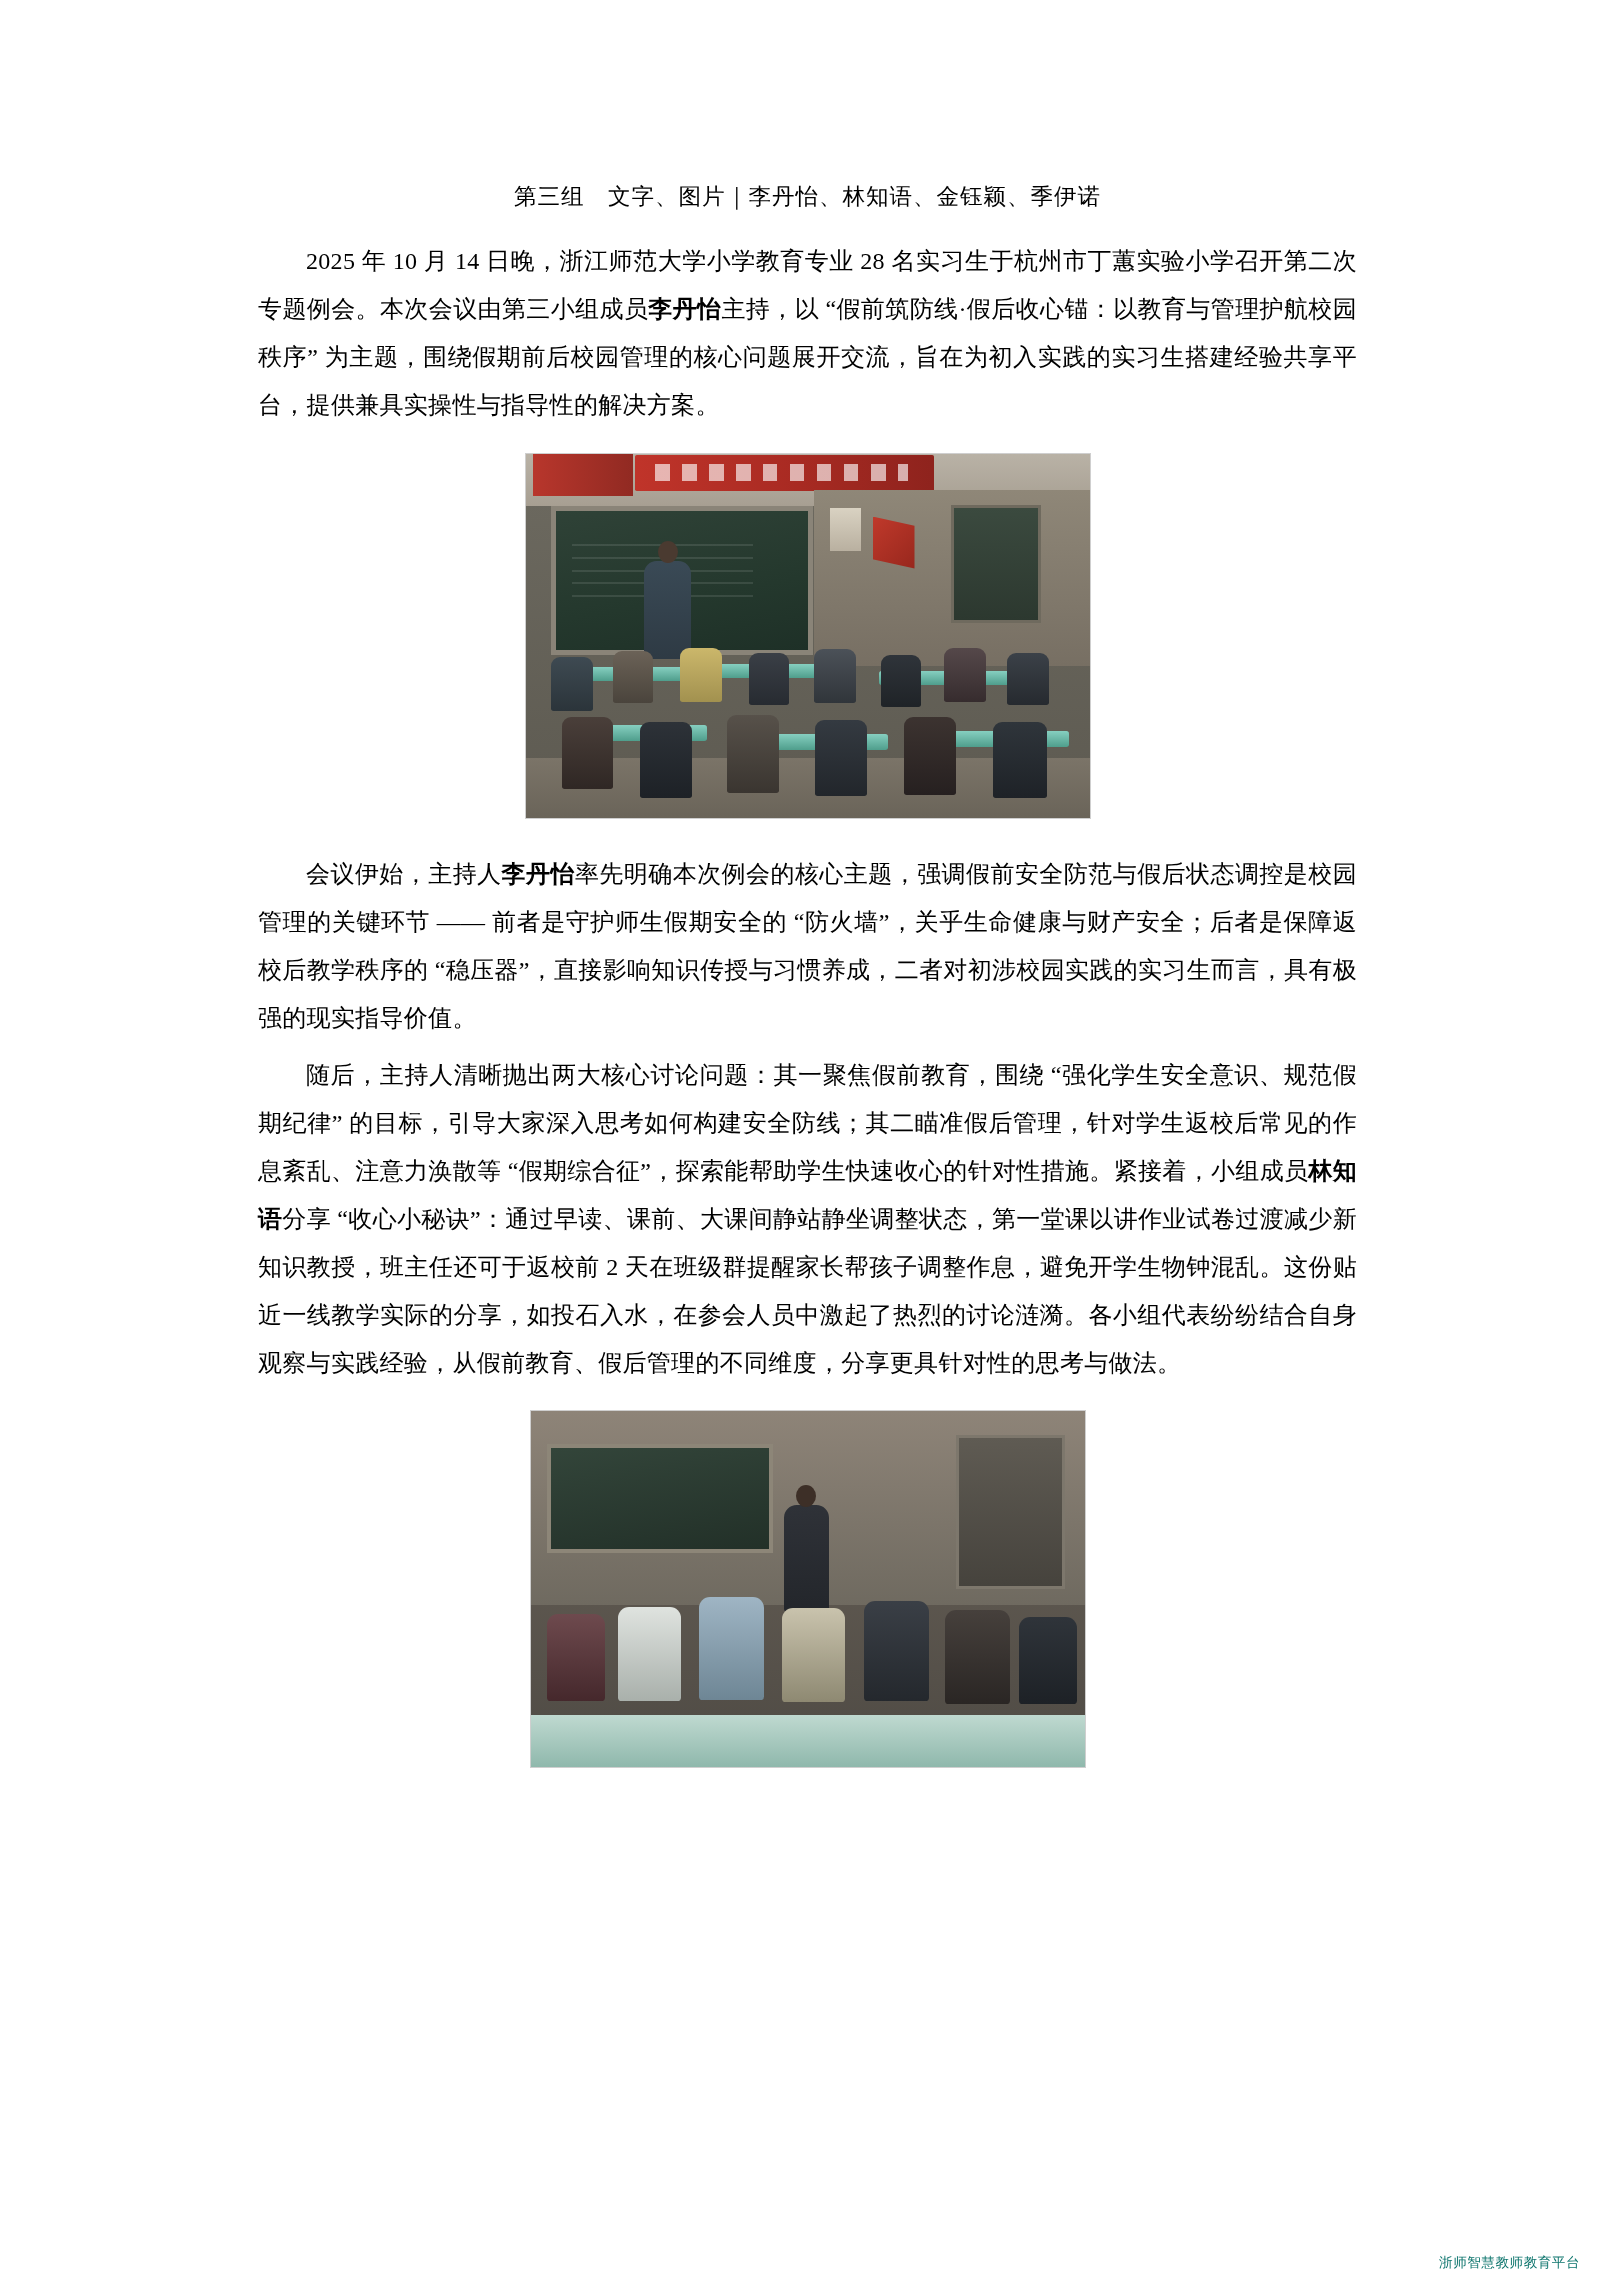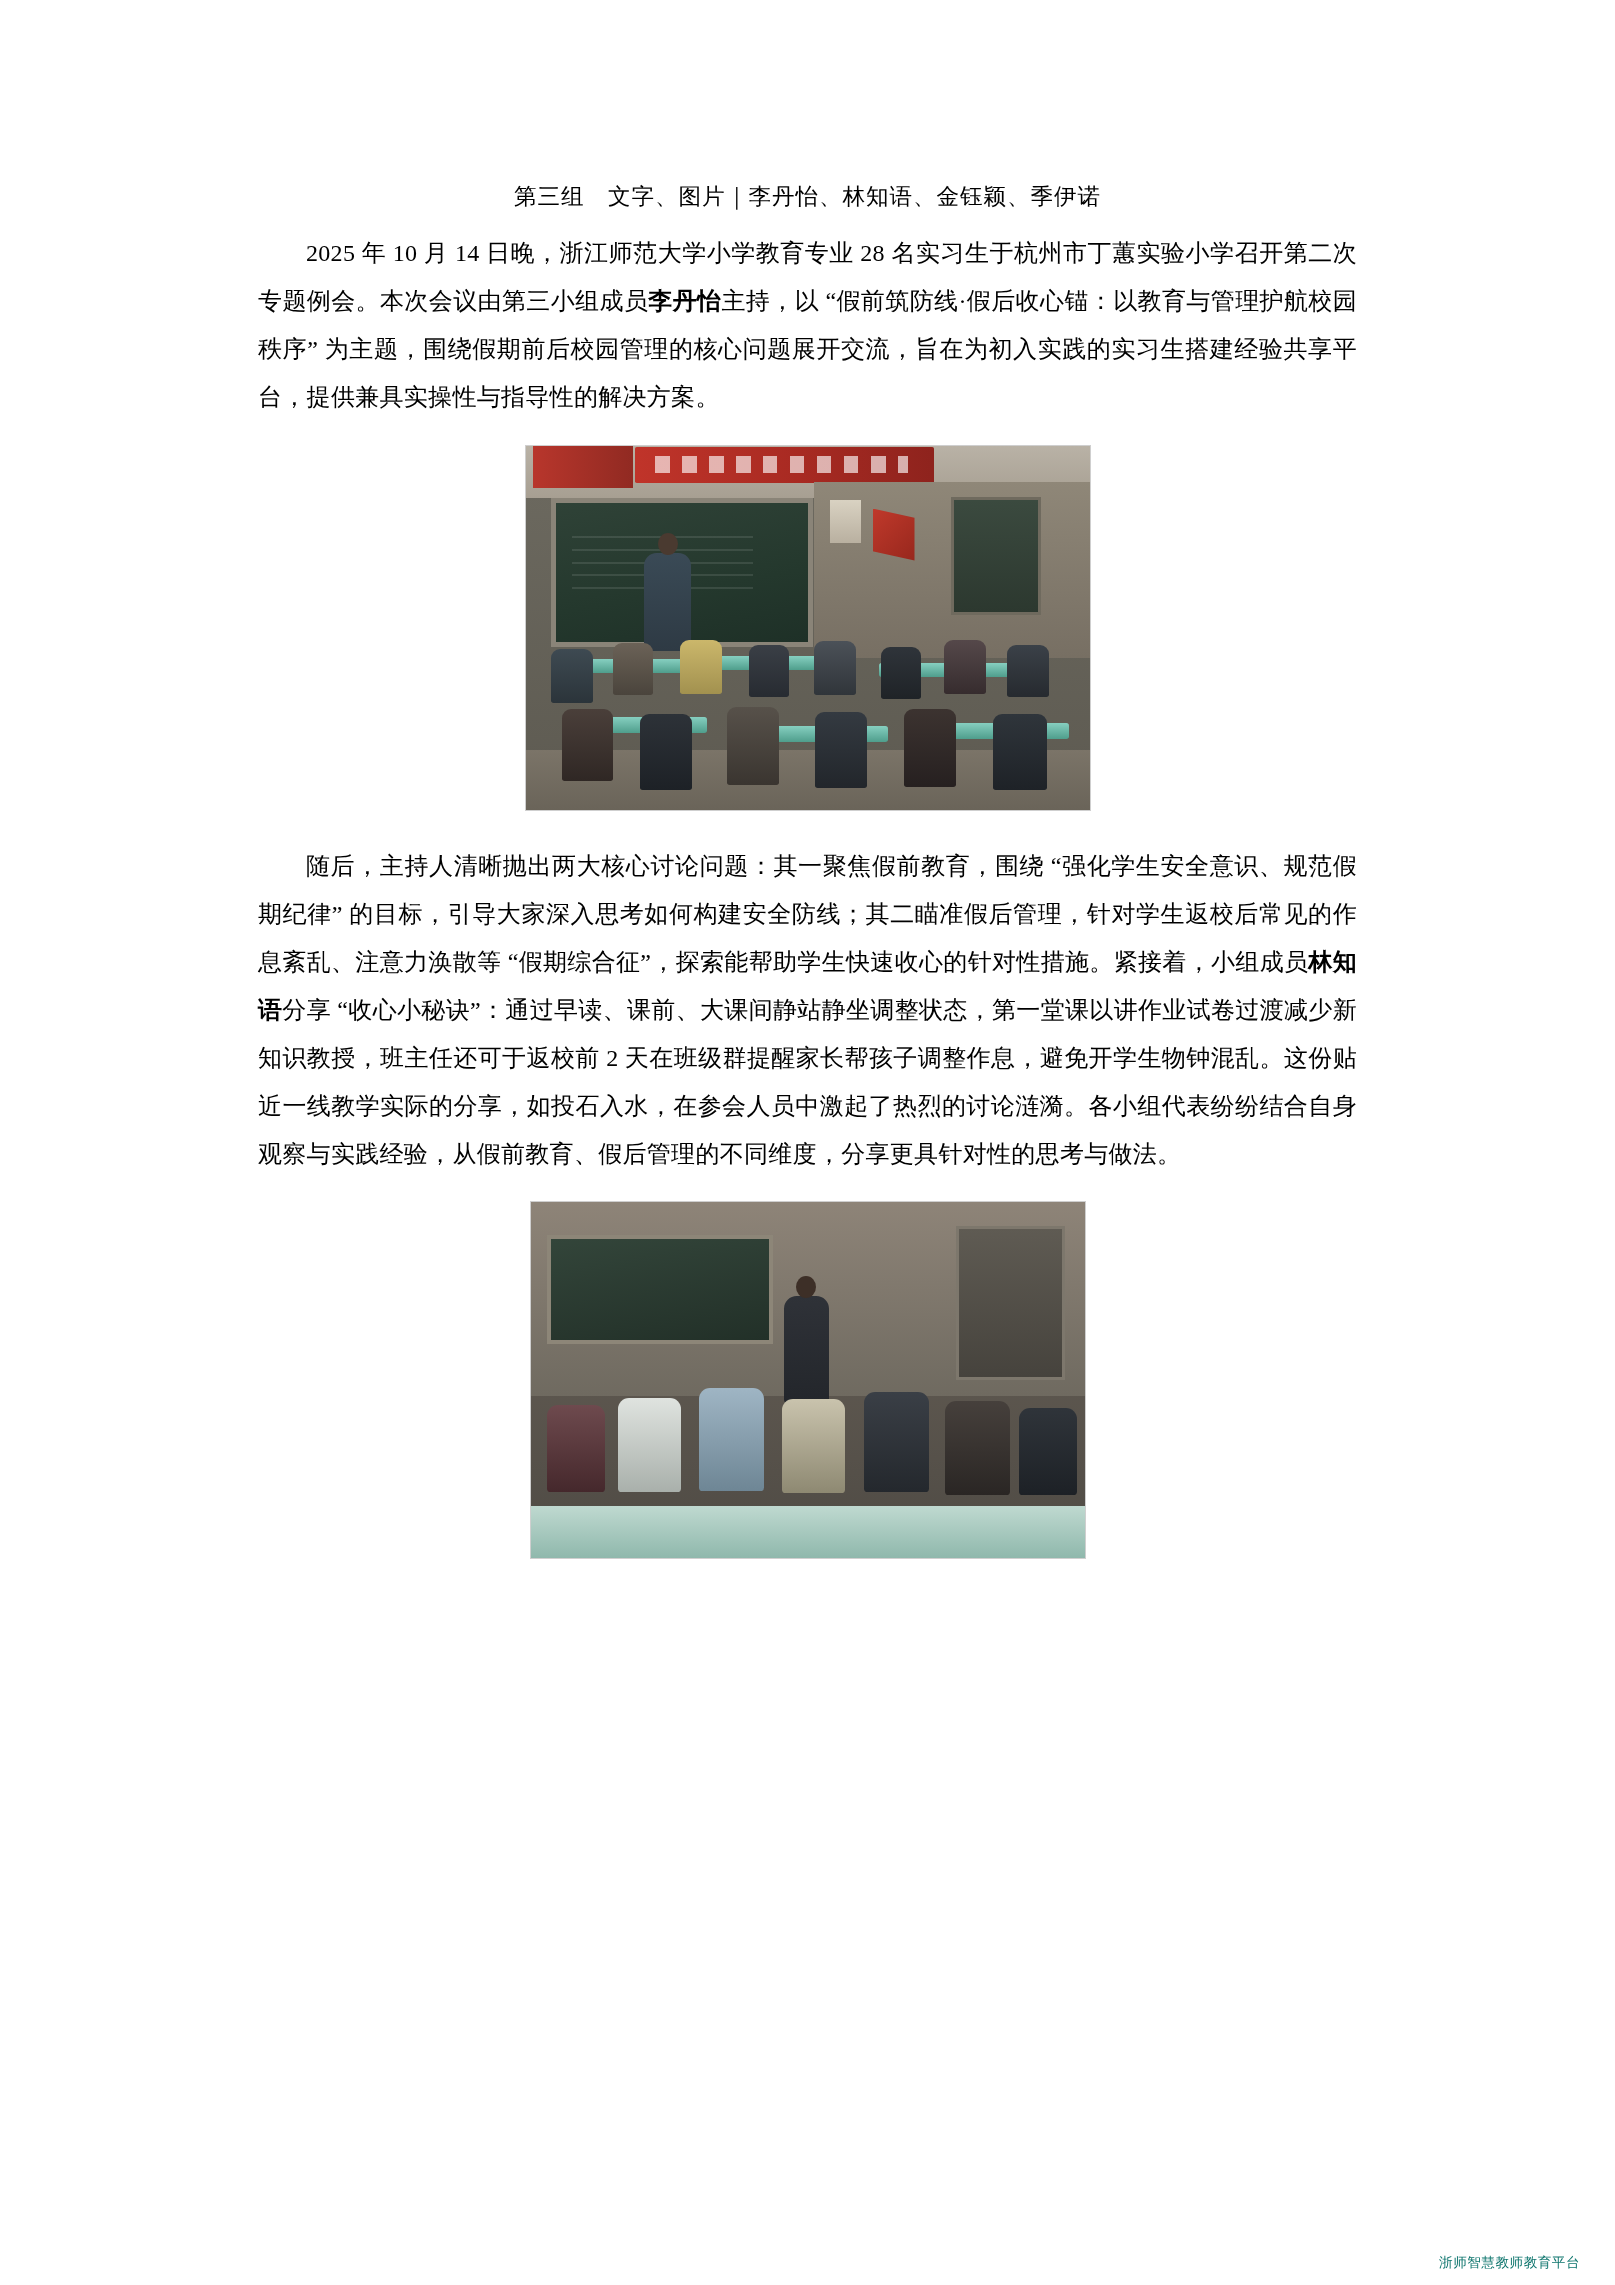--- a/index.html
+++ b/index.html
@@ -34,21 +34,21 @@
     text-align: center;
     letter-spacing: 0.5px;
     line-height: 1.4;
     margin: 0 0 20px 0;
     font-family: "Liberation Sans", "DejaVu Sans", sans-serif;
   }
   .byline {
     font-size: 22.6px;
     text-align: center;
     letter-spacing: 0.9px;
-    margin: 0 0 17px 0;
+    margin: 0 0 25px 0;
     font-family: "Liberation Serif", "DejaVu Serif", serif;
   }
   .byline .grp {
     margin-right: 23.5px;
   }
   p.para {
     font-size: 24px;
     line-height: 2.0;
     margin: 0 0 9px 0;
     text-align: justify;
@@ -243,20 +243,21 @@
           <i style="left:36px;  top:69px; width:51px; height:72px; background:linear-gradient(180deg,#4a3f3a,#2f2724);"></i>
           <i style="left:114px; top:74px; width:52px; height:76px; background:linear-gradient(180deg,#2d3238,#1d2126);"></i>
           <i style="left:201px; top:67px; width:52px; height:78px; background:linear-gradient(180deg,#57514a,#3a3530);"></i>
           <i style="left:289px; top:72px; width:52px; height:76px; background:linear-gradient(180deg,#343a41,#22262b);"></i>
           <i style="left:378px; top:69px; width:52px; height:78px; background:linear-gradient(180deg,#3c3330,#262020);"></i>
           <i style="left:467px; top:74px; width:54px; height:76px; background:linear-gradient(180deg,#2f353b,#1e2227);"></i>
         </div>
       </div>
     </div>
 
+    <p class="para">会议伊始，主持人<b>李丹怡</b>率先明确本次例会的核心主题，强调假前安全防范与假后状态调控是校园管理的关键环节 —— 前者是守护师生假期安全的 “防火墙”，关乎生命健康与财产安全；后者是保障返校后教学秩序的 “稳压器”，直接影响知识传授与习惯养成，二者对初涉校园实践的实习生而言，具有极强的现实指导价值。</p>
 
     <p class="para">随后，主持人清晰抛出两大核心讨论问题：其一聚焦假前教育，围绕 “强化学生安全意识、规范假期纪律” 的目标，引导大家深入思考如何构建安全防线；其二瞄准假后管理，针对学生返校后常见的作息紊乱、注意力涣散等 “假期综合征”，探索能帮助学生快速收心的针对性措施。紧接着，小组成员<b>林知语</b>分享 “收心小秘诀”：通过早读、课前、大课间静站静坐调整状态，第一堂课以讲作业试卷过渡减少新知识教授，班主任还可于返校前 2 天在班级群提醒家长帮孩子调整作息，避免开学生物钟混乱。这份贴近一线教学实际的分享，如投石入水，在参会人员中激起了热烈的讨论涟漪。各小组代表纷纷结合自身观察与实践经验，从假前教育、假后管理的不同维度，分享更具针对性的思考与做法。</p>
 
     <div class="figure">
       <div class="photo" id="photo2">
         <div class="wall"></div>
         <div class="board"></div>
         <div class="door"></div>
         <div class="stand"></div>
         <div class="row">

